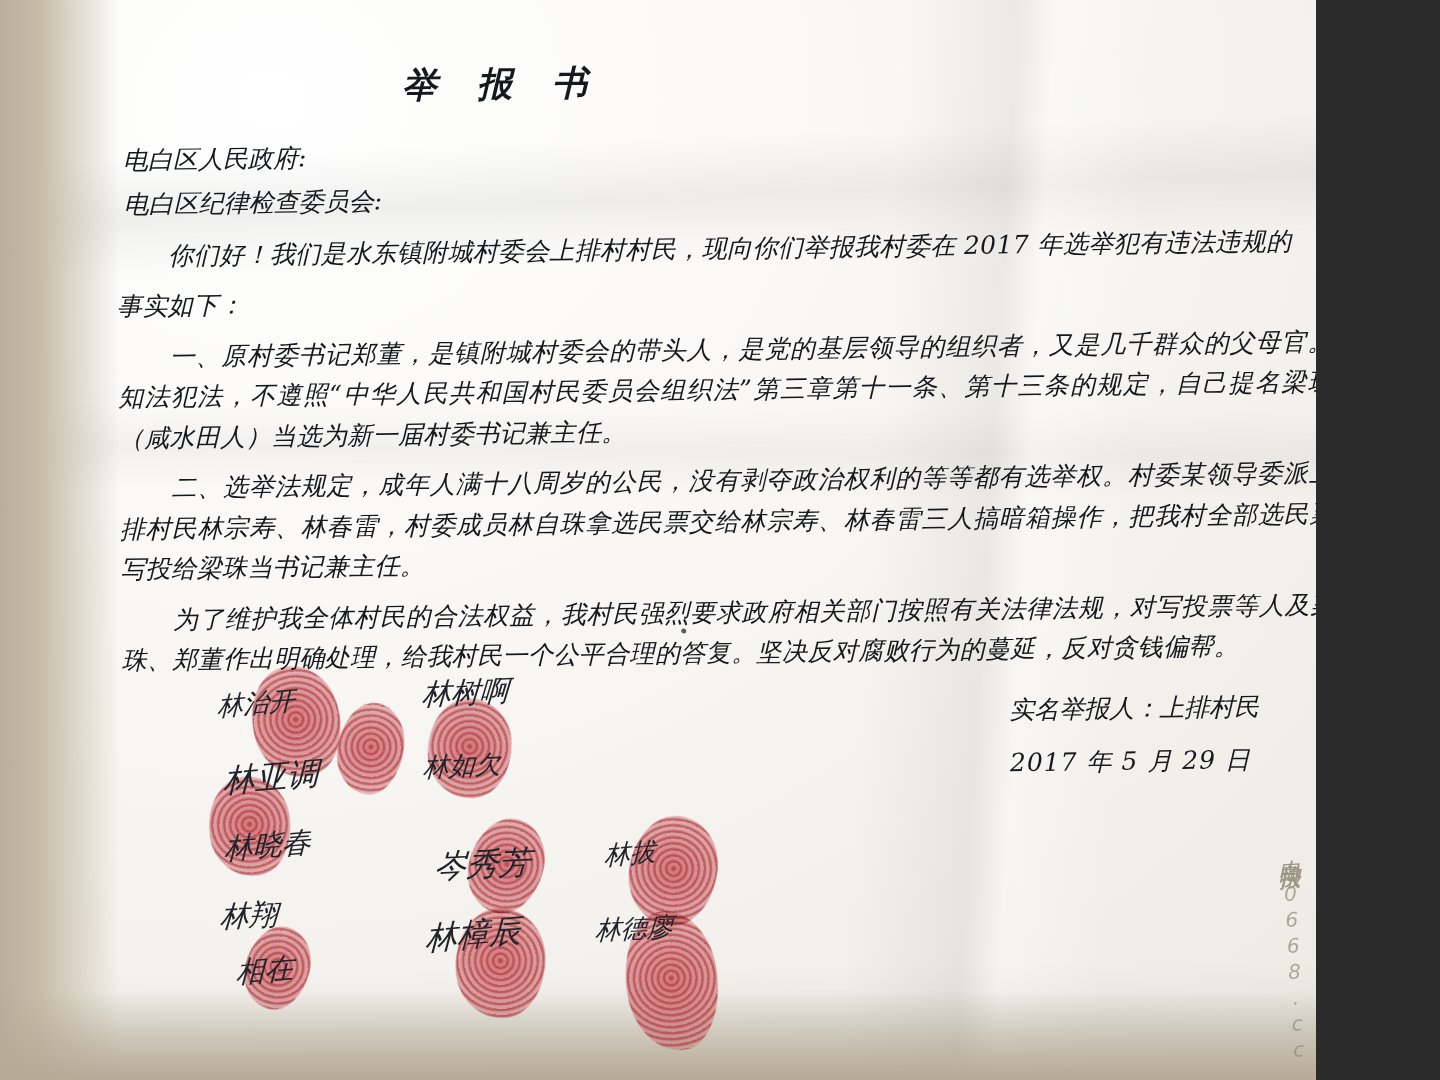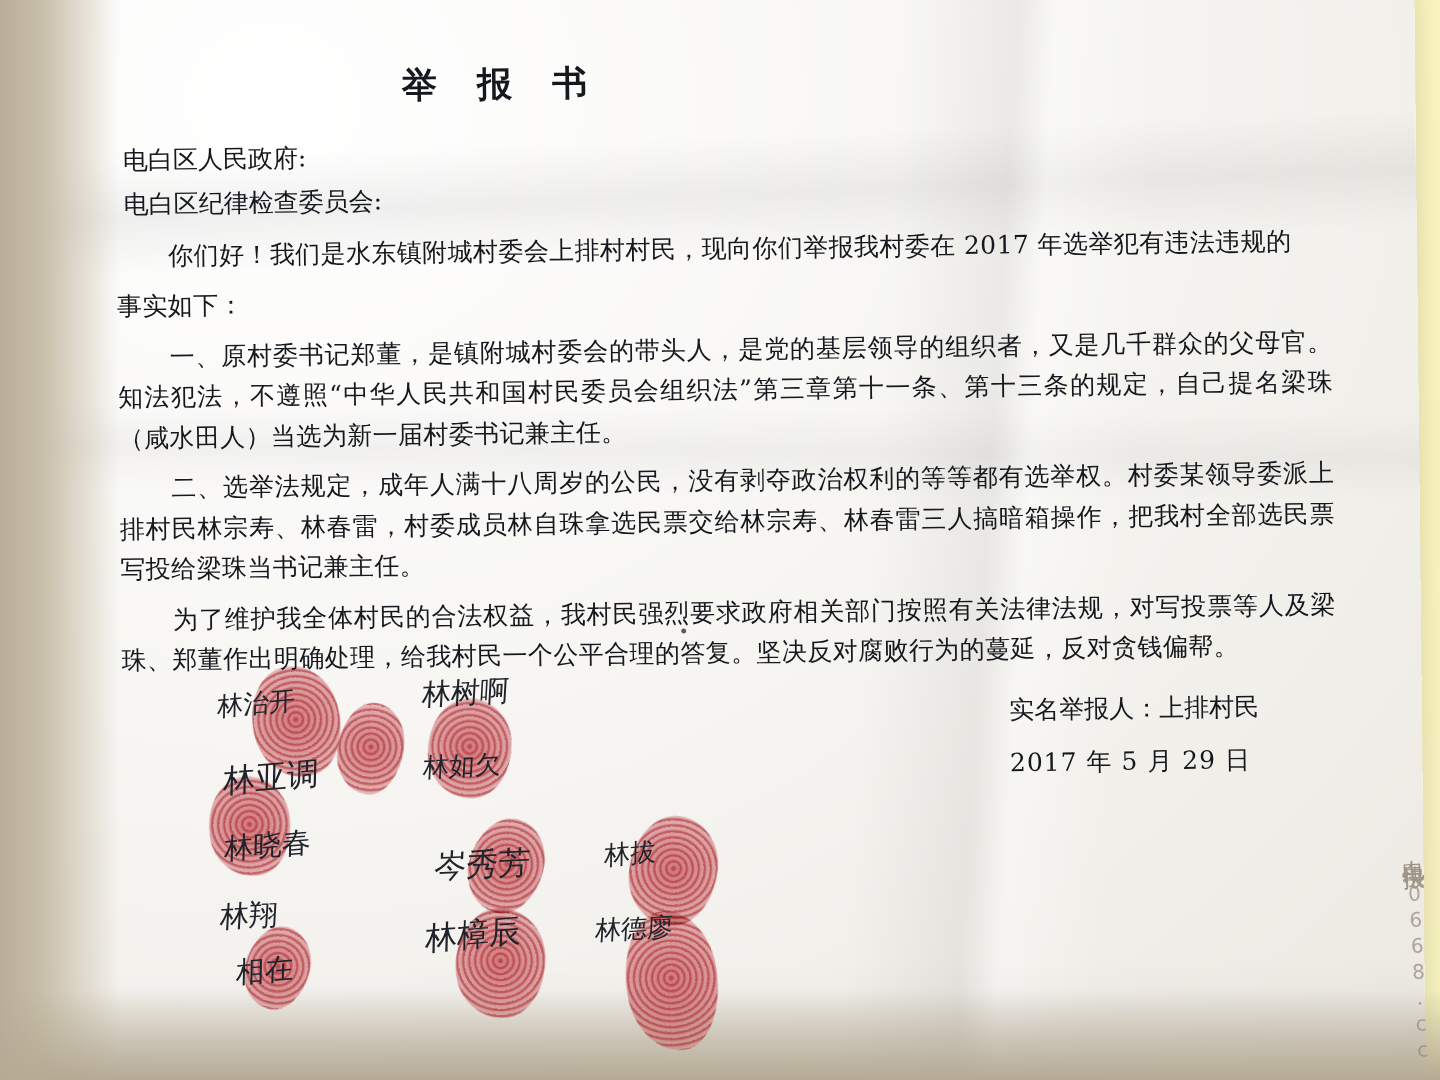--- a/index.html
+++ b/index.html
@@ -2,25 +2,26 @@
 <html><head>
 <meta charset="utf-8">
 <style>
   html, body {
     margin: 0;
     padding: 0;
     background: #2b2b2b;
   }
   #page {
     position: relative;
-    width: 1440px;
+    width: 1316px;
     height: 1080px;
     overflow: hidden;
-    background: #fef9c3;
+    background: #ffffff;
     font-family: "Liberation Serif", serif;
+    font-style: italic;
   }
   
   #paper {
     position: absolute;
     left: -10px;
     top: -14px;
     width: 1430px;
     height: 1100px;
     background:
       radial-gradient(ellipse at 20% 10%, #ffffff 0%, #f7f6f3 45%, #ece9e2 100%);

